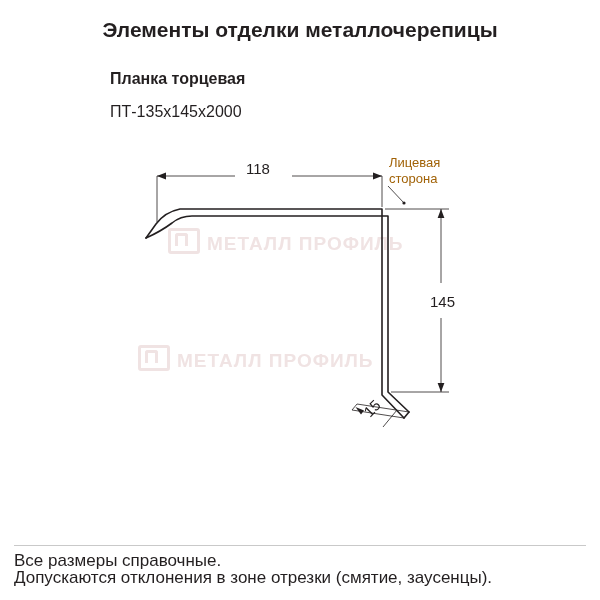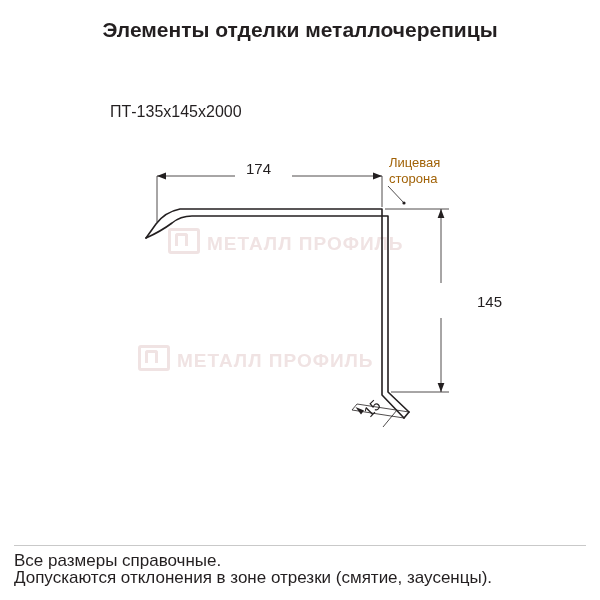--- a/index.html
+++ b/index.html
@@ -54,21 +54,21 @@
     width: 600px;
     height: 600px;
   }
   .dim-label {
     position: absolute;
     font-size: 15px;
     color: #231f20;
     font-family: "Liberation Sans", sans-serif;
   }
   .dim-135 { top: 160px; left: 246px; }
-  .dim-145 { top: 293px; left: 430px; margin-left: 47px; }
+  .dim-145 { top: 293px; left: 430px; }
   .dim-15 {
     top: 408px;
     left: 360px;
     transform: rotate(-45deg);
     transform-origin: left top;
   }
   .face-label {
     position: absolute;
     top: 155px;
     left: 389px;
@@ -126,20 +126,21 @@
   .wm1 { top: 228px; left: 168px; }
   .wm2 { top: 345px; left: 138px; }
 </style>
 </head>
 <body>
 
 <div class="page">
 
   <div class="title">Элементы отделки металлочерепицы</div>
 
+  <div class="subtitle">Планка торцевая</div>
   <div class="code">ПТ-135x145x2000</div>
 
   <div class="wm wm1">
     <span class="wm-mark"></span><span>МЕТАЛЛ ПРОФИЛЬ</span>
   </div>
   <div class="wm wm2">
     <span class="wm-mark"></span><span>МЕТАЛЛ ПРОФИЛЬ</span>
   </div>
 
   <svg class="drawing" viewBox="0 0 600 600">
@@ -179,21 +180,21 @@
 
       <polygon points="441,209 437.6,218 444.4,218"></polygon>
       <polygon points="441,392 437.6,383 444.4,383"></polygon>
 
       <polygon points="355.5,407 364,410.5 361,414.5"></polygon>
 
       <circle cx="404" cy="203" r="1.6"></circle>
     </g>
   </svg>
 
-  <div class="dim-label dim-135">174</div>
+  <div class="dim-label dim-135">118</div>
   <div class="dim-label dim-145">145</div>
   <div class="dim-label dim-15">15</div>
 
   <div class="face-label">
     <div>Лицевая</div>
     <div>сторона</div>
   </div>
 
   <div class="footer-rule"></div>
   <div class="footer">

